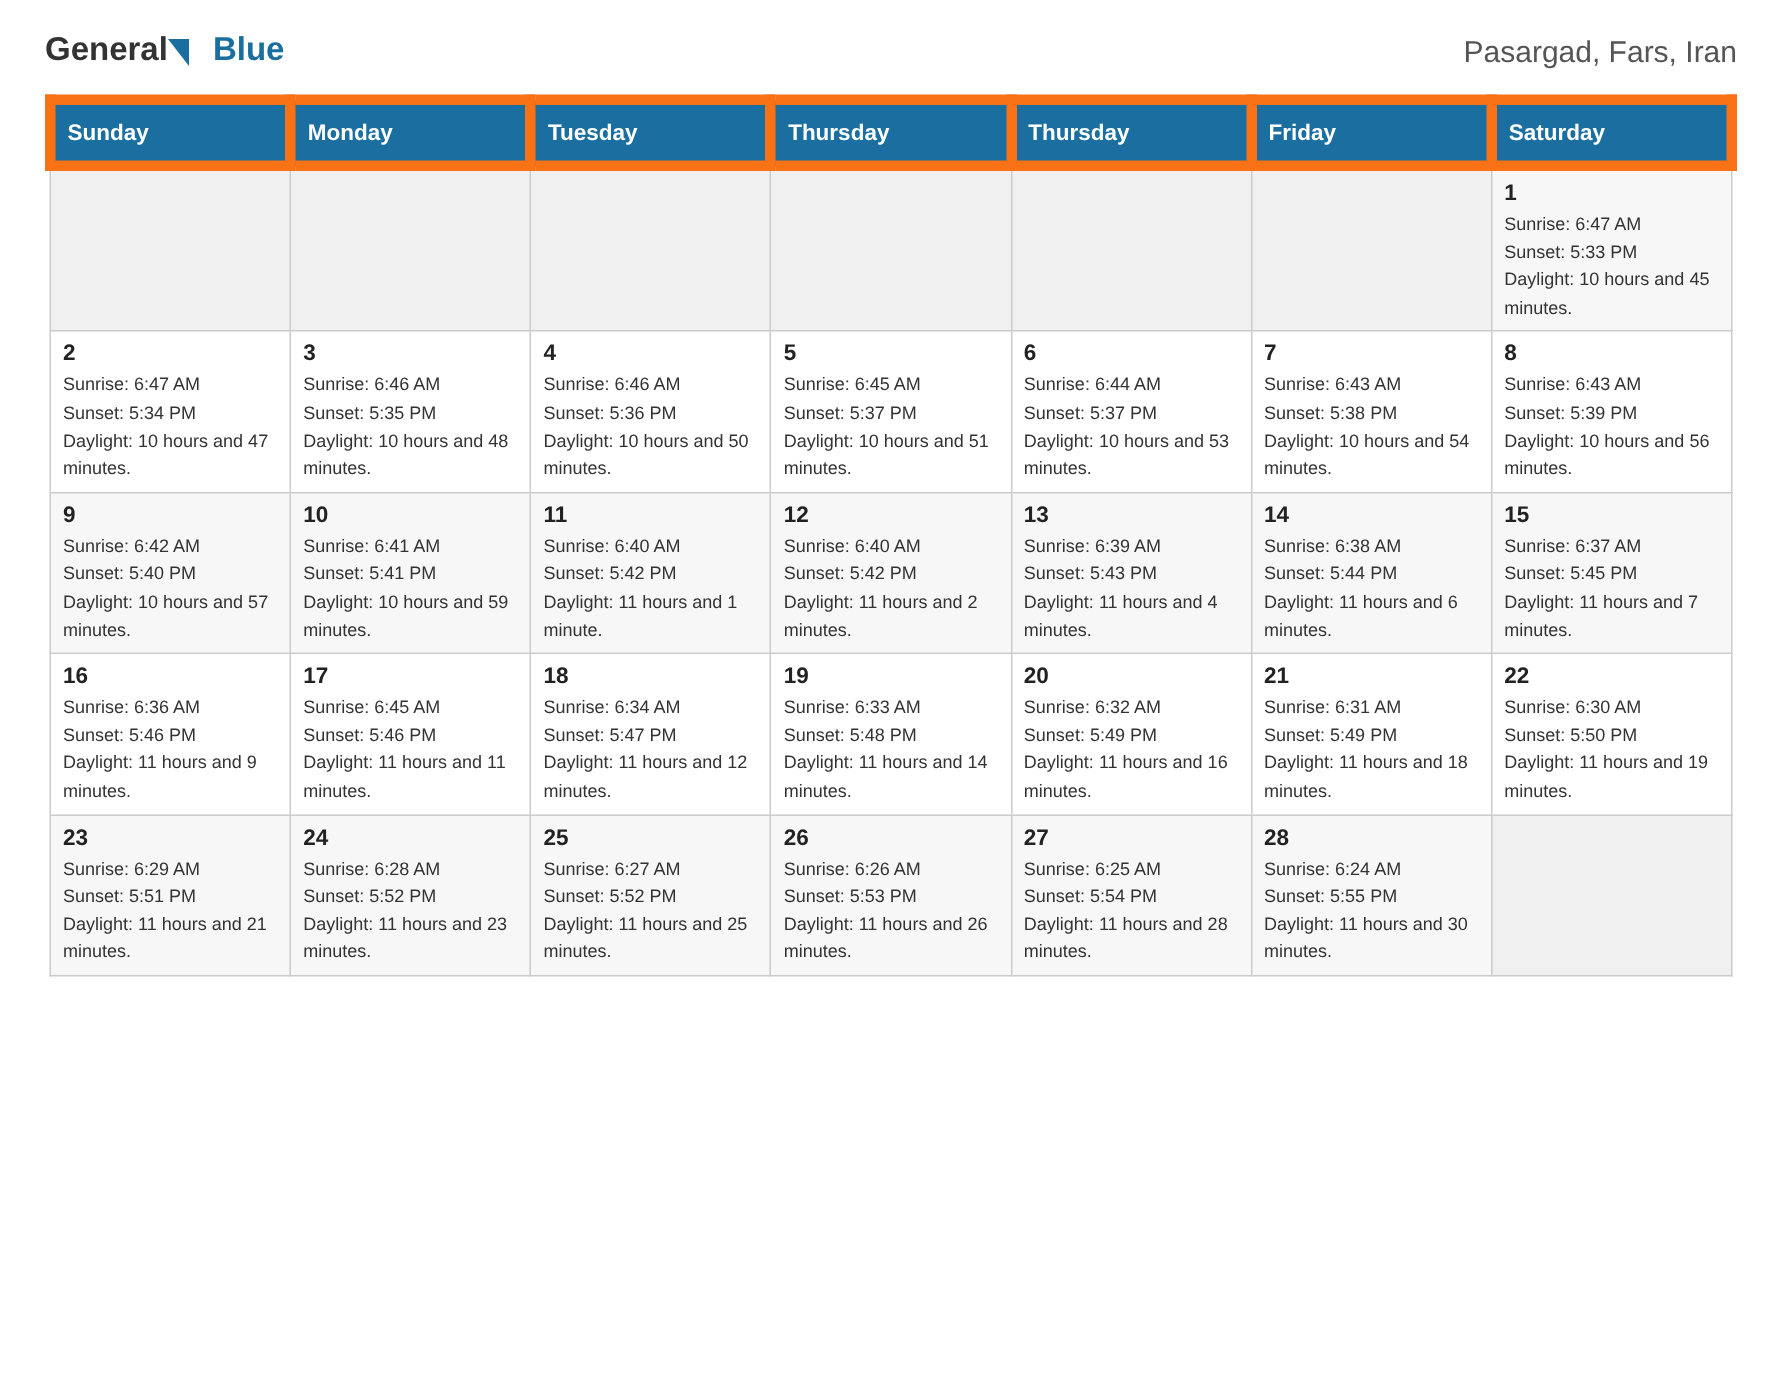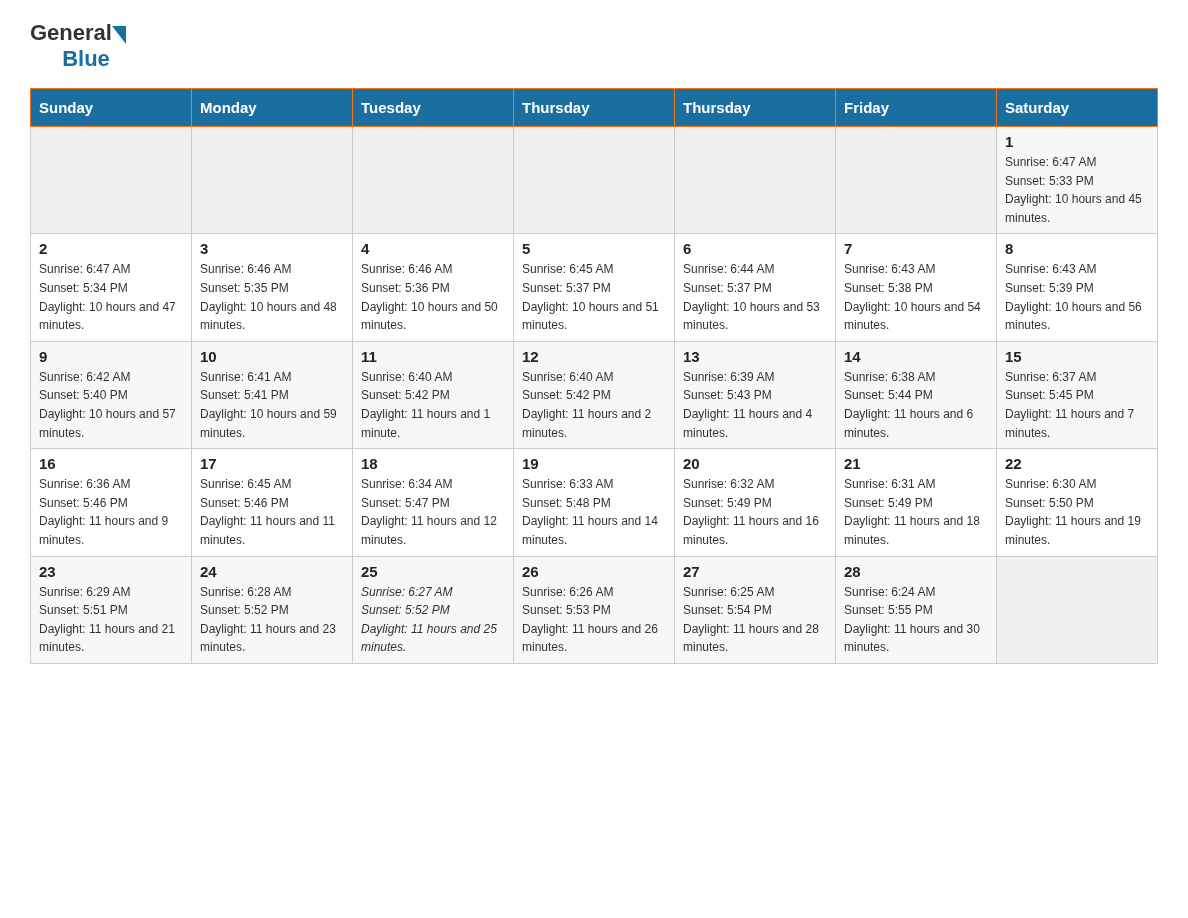--- a/index.html
+++ b/index.html
@@ -53,21 +53,21 @@
       border-collapse: collapse;
       border: 1px solid #aaa;
     }
     .calendar th {
       background-color: #1a6fa0;
       color: #fff;
       font-size: 15px;
       font-weight: bold;
       padding: 10px 8px;
       text-align: left;
-      border: 1px solid #f97316;
+      border: 7px solid #f97316;
     }
     .calendar td {
       vertical-align: top;
       padding: 6px 8px;
       border: 1px solid #ccc;
       width: calc(100% / 7);
       min-height: 110px;
       font-size: 12.5px;
       color: #222;
       background: #fff;
@@ -88,22 +88,22 @@
     .day-info {
       font-size: 12px;
       color: #333;
       line-height: 1.55;
     }
     .empty-cell {
       background: #f0f0f0 !important;
     }
     .logo-container {
       display: flex;
-      flex-direction: column;
-      align-items: center;
+      flex-direction: row;
+      align-items: flex-start;
     }
     .logo-row1 {
       display: flex;
       align-items: center;
     }
     .logo-row2 {
       margin-left: 16px;
     }
   </style>
 </head>
@@ -113,20 +113,21 @@
   <div class="logo-container">
     <div class="logo-row1">
       <span class="logo-text-general">General</span>
       <span class="logo-arrow"></span>
     </div>
     <div class="logo-row2">
       <span class="logo-text-blue">Blue</span>
     </div>
   </div>
   <div class="title-section">
+    <div class="calendar-subtitle">Pasargad, Fars, Iran</div>
   </div>
 </div>
 
 <table class="calendar">
   <thead>
     <tr>
     <th>Sunday</th>
         <th>Monday</th>
         <th>Tuesday</th>
         <th>Thursday</th>
@@ -290,21 +291,21 @@
 Daylight: 11 hours and 21 minutes.</div>
         </td>
         <td>
           <span class="day-number">24</span>
           <div class="day-info" style="white-space: pre-line;">Sunrise: 6:28 AM
 Sunset: 5:52 PM
 Daylight: 11 hours and 23 minutes.</div>
         </td>
         <td>
           <span class="day-number">25</span>
-          <div class="day-info" style="white-space: pre-line; font-style: italic;">Sunrise: 6:27 AM
+          <div class="day-info" style="white-space: pre-line;">Sunrise: 6:27 AM
 Sunset: 5:52 PM
 Daylight: 11 hours and 25 minutes.</div>
         </td>
         <td>
           <span class="day-number">26</span>
           <div class="day-info" style="white-space: pre-line;">Sunrise: 6:26 AM
 Sunset: 5:53 PM
 Daylight: 11 hours and 26 minutes.</div>
         </td>
         <td>

